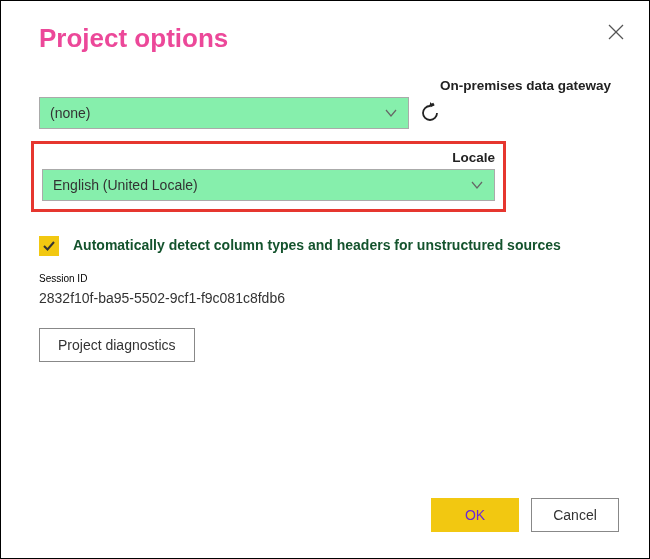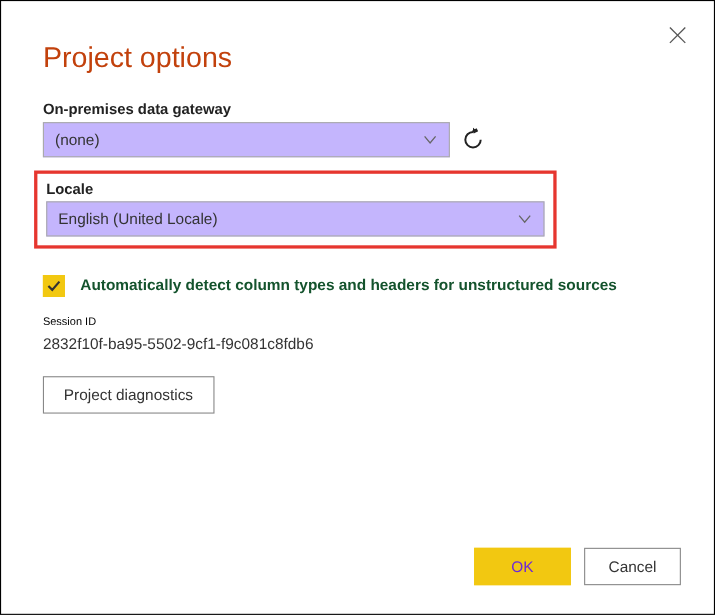--- a/index.html
+++ b/index.html
@@ -21,47 +21,48 @@
     position: absolute;
     top: 22px;
     right: 24px;
     width: 18px;
     height: 18px;
     cursor: pointer;
   }
   .close-x svg { width: 18px; height: 18px; stroke: #555; stroke-width: 1.2; }
   .title {
     font-size: 26px;
-    font-weight: 400;
-    color: #c2410c;
-    margin: 18px 0 24px 38px;
+    font-weight: 700;
+    color: #ec4899;
+    margin: 4px 0 24px 38px;
   }
   .content {
     padding: 0 38px;
   }
   .field-label {
     font-size: 13.5px;
     font-weight: 600;
     color: #222;
     margin-bottom: 4px;
+    text-align: right;
   }
   .gateway-row {
     display: flex;
     align-items: center;
     gap: 10px;
     margin-bottom: 12px;
   }
   .select {
     display: flex;
     align-items: center;
     justify-content: space-between;
     height: 32px;
     border: 1px solid #aaa;
     padding: 0 10px;
-    background: #c4b5fd;
+    background: #86efac;
     cursor: pointer;
   }
   .select.gateway { width: 370px; }
   .chevron {
     width: 14px;
     height: 14px;
   }
   .chevron svg { width: 14px; height: 14px; stroke: #666; stroke-width: 1.2; fill: none; }
   .refresh {
     width: 22px;

